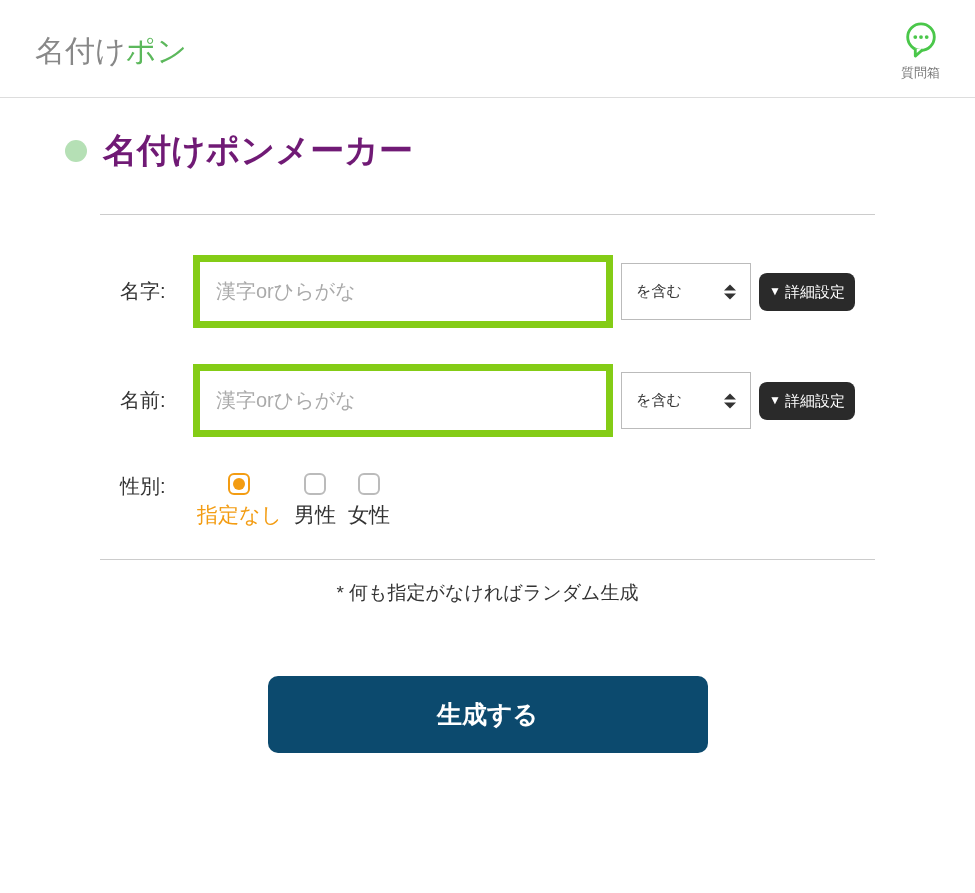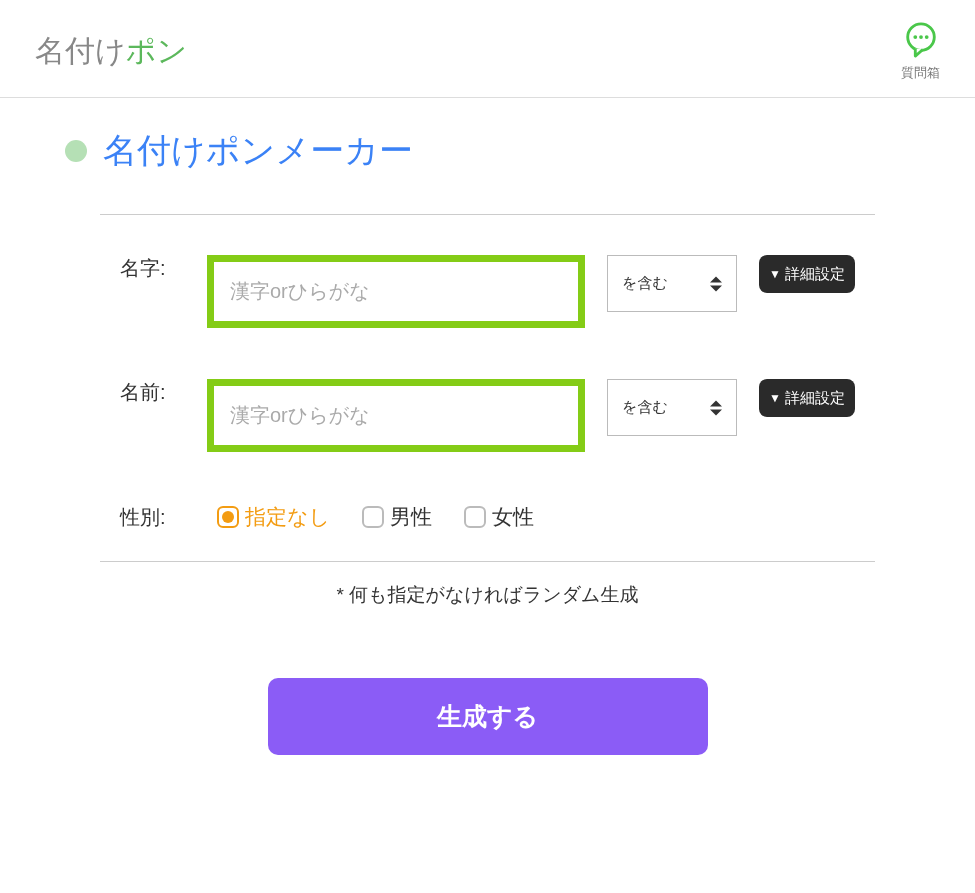--- a/index.html
+++ b/index.html
@@ -55,40 +55,40 @@
       margin-left: 20px;
     }
     .title-dot {
       width: 22px;
       height: 22px;
       border-radius: 50%;
       background: #b5e0b5;
     }
     .page-title {
       font-size: 34px;
-      font-weight: 400;
-      color: #3b82f6;
+      font-weight: 700;
+      color: #701a75;
     }
     .description {
       font-size: 22px;
       color: #333;
       line-height: 2.2;
       margin-bottom: 40px;
     }
     .form-box {
       margin: 0 55px;
       border-top: 1px solid #ccc;
       border-bottom: 1px solid #ccc;
       padding: 40px 0 30px;
     }
     .form-row {
       display: flex;
-      align-items: flex-start;
-      gap: 22px;
-      margin-bottom: 51px;
+      align-items: center;
+      gap: 8px;
+      margin-bottom: 36px;
       padding: 0 20px;
     }
     .form-row:last-of-type {
       margin-bottom: 0;
     }
     .field-label {
       font-size: 20px;
       color: #333;
       min-width: 65px;
     }
@@ -146,29 +146,29 @@
     .detail-btn .tri {
       font-size: 12px;
     }
     .detail-btn .lines {
       display: flex;
       flex-direction: row;
       align-items: center;
     }
     .gender-row {
       display: flex;
-      align-items: center;
-      gap: 32px;
+      gap: 12px;
       padding: 0 20px;
     }
     .radio-item {
       display: flex;
       align-items: center;
       gap: 6px;
       cursor: pointer;
+      flex-direction: column;
     }
     .radio-circle {
       width: 22px;
       height: 22px;
       border: 2px solid #bbb;
       border-radius: 6px;
       display: flex;
       align-items: center;
       justify-content: center;
     }
@@ -193,21 +193,21 @@
       font-size: 19px;
       color: #333;
       margin-top: 20px;
     }
     .generate-wrap {
       display: flex;
       justify-content: center;
       margin-top: 70px;
     }
     .generate-btn {
-      background: #8b5cf6;
+      background: #0c4a6e;
       color: #fff;
       border: none;
       border-radius: 10px;
       padding: 22px 0;
       font-size: 25px;
       font-weight: 600;
       width: 440px;
       cursor: pointer;
     }
   </style>

